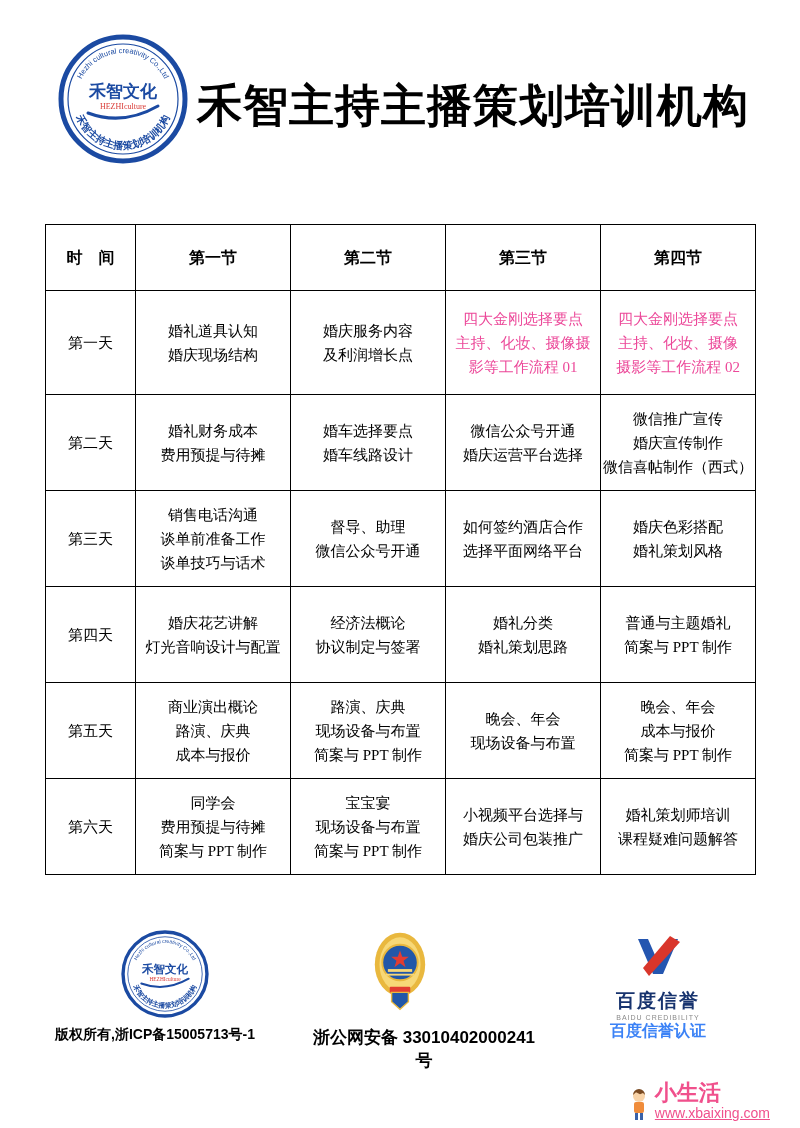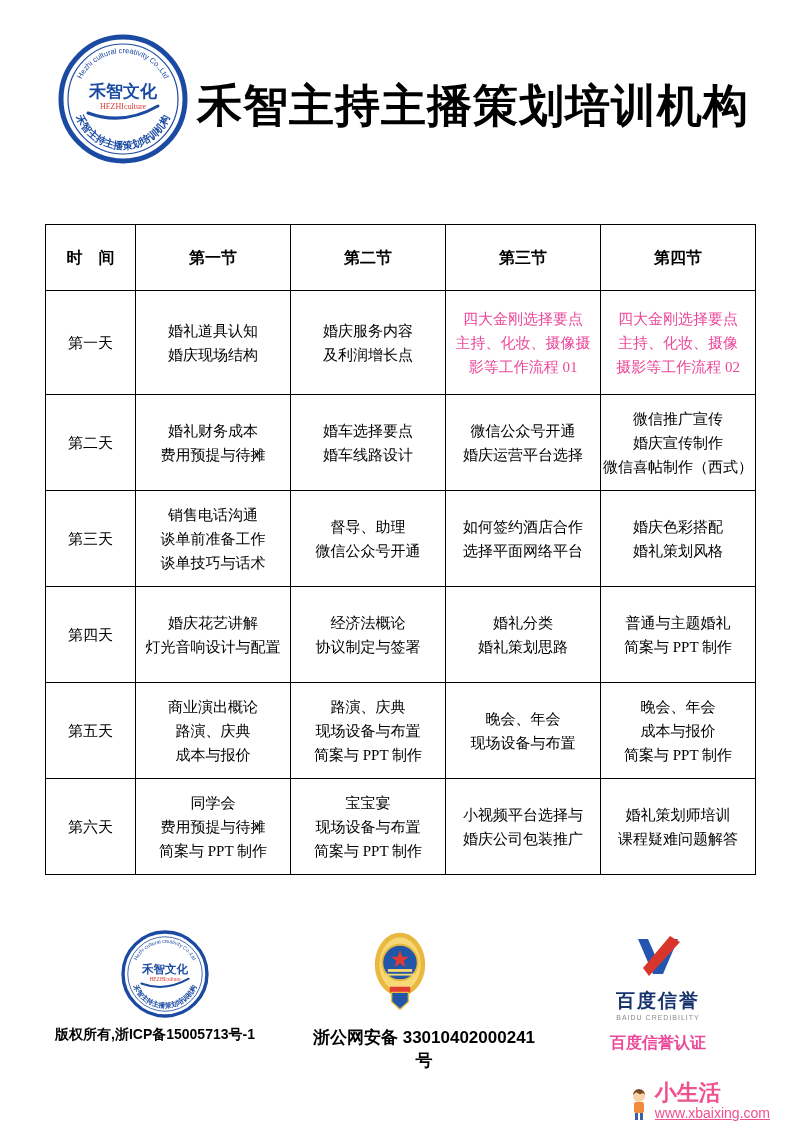--- a/index.html
+++ b/index.html
@@ -50,21 +50,21 @@
     font-family: "Liberation Sans", "DejaVu Sans", sans-serif;
     margin-left: 24px;
   }
   .baidu-block {
     position: absolute; left: 593px; top: 936px; width: 130px; text-align: center;
     font-family: "Liberation Sans", "DejaVu Sans", sans-serif;
   }
   .baidu-icon { width: 44px; height: 40px; display: inline-block; }
   .baidu-title { font-size: 19px; font-weight: bold; color: #17336e; letter-spacing: 2px; margin-top: 8px; }
   .baidu-sub { font-size: 7px; color: #8a8a8a; letter-spacing: 1px; }
-  .baidu-caption { margin-top: 12px; font-size: 16px; font-weight: bold; color: #ec4899; }
+  .baidu-caption { margin-top: 0; font-size: 16px; font-weight: bold; color: #3b82f6; }
 
   
   .watermark {
     position: absolute; right: 30px; bottom: 6px;
     display: flex; align-items: flex-end; gap: 5px;
     font-family: "Liberation Sans", "DejaVu Sans", sans-serif;
   }
   .wm-text { color: #f0508c; text-align: left; }
   .wm-name { font-size: 22px; font-weight: bold; line-height: 1.1; }
   .wm-url { font-size: 14px; line-height: 1.2; text-decoration: underline; }

